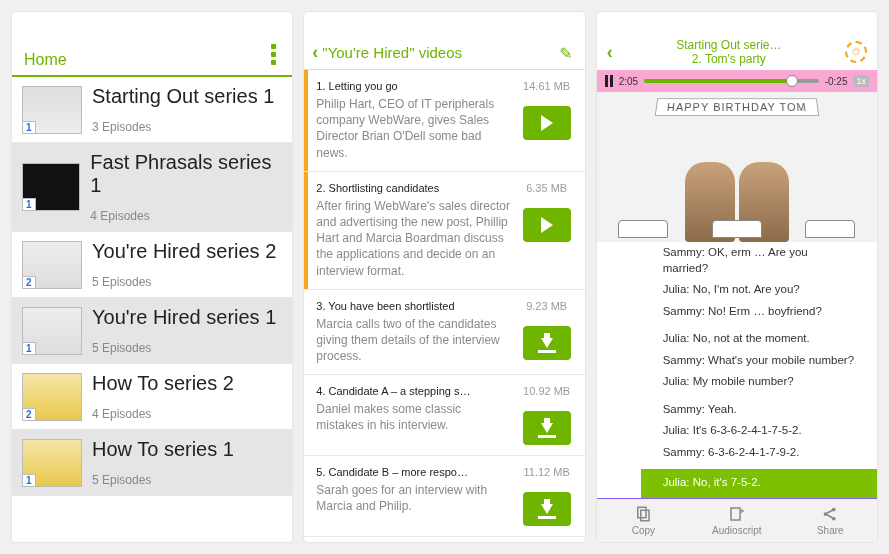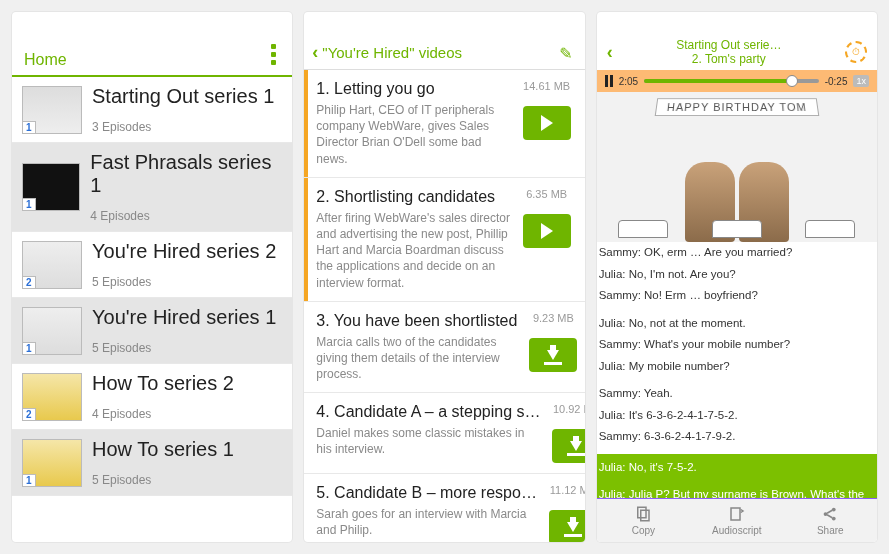--- a/index.html
+++ b/index.html
@@ -90,21 +90,21 @@
     gap: 8px;
   }
   .s2-item.orange::before {
     content: "";
     position: absolute;
     left: 0; top: 0; bottom: 0;
     width: 4px;
     background: #f5a623;
   }
   .s2-body { flex: 1; padding-left: 6px; }
-  .s2-name { font-size: 16px; color: #222; white-space: nowrap; overflow: hidden; text-overflow: ellipsis; }
+  .s2-name { font-size: 11px; color: #222; white-space: nowrap; overflow: hidden; text-overflow: ellipsis; }
   .s2-desc { font-size: 12px; color: #8a8a8a; margin-top: 4px; line-height: 1.35; }
   .s2-right { display: flex; flex-direction: column; align-items: center; gap: 14px; min-width: 56px; }
   .size { font-size: 11px; color: #9a9a9a; }
   .act-btn {
     width: 48px; height: 34px;
     background: #6fb500;
     border-radius: 4px;
     display: flex; align-items: center; justify-content: center;
   }
   .play-tri {
@@ -134,21 +134,21 @@
   .s3-back { color:#6fb500; font-size:18px; font-weight:bold; }
   .s3-titles { flex:1; text-align:center; }
   .s3-t1 { color:#6fb500; font-size:12px; }
   .s3-t2 { color:#6fb500; font-size:12px; }
   .timer-icon {
     width:22px;height:22px;border:2px dashed #f5a623;border-radius:50%;
     display:flex;align-items:center;justify-content:center;color:#f5a623;font-size:10px;
   }
   .player {
     display:flex; align-items:center; gap:6px;
-    background:#fdba74; padding:5px 8px;
+    background:#f9a8d4; padding:5px 8px;
     font-size:10px; color:#333;
   }
   .pause { display:flex; gap:2px; }
   .pause span { width:3px;height:12px;background:#222; }
   .track {
     flex:1; height:4px; background:#999; position:relative; border-radius:2px;
   }
   .track .prog { position:absolute;left:0;top:0;bottom:0;width:85%;background:#6fb500;border-radius:2px; }
   .track .knob { position:absolute;left:85%;top:-4px;width:12px;height:12px;background:#fff;border:1px solid #888;border-radius:50%;transform:translateX(-50%); }
   .speed { background:#bbb;color:#fff;font-size:9px;padding:1px 3px;border-radius:2px; }
@@ -177,21 +177,21 @@
     width:50px;height:80px;
     background:linear-gradient(#c9a27a,#8b6b4a);
     border-radius:20px 20px 4px 4px;
   }
   .cakes {
     position:absolute; bottom:4px; left:0; right:0;
     display:flex; justify-content:space-around;
   }
   .cake { width:50px;height:18px;background:#fff;border:1px solid #888;border-radius:4px 4px 0 0; }
   .transcript { flex:1; overflow:hidden; font-size:11.5px; color:#333; }
-  .trow { padding:3px 2px; line-height:1.35; }
+  .trow { padding:3px 22px; line-height:1.35;margin-left:44px; }
   .tgap { height:6px; }
   .trow.hl { background:#7cc000; color:#fff; padding-top:6px;padding-bottom:6px; }
   .s3-footer {
     display:flex; border-top:1px solid #8b5cf6; background:#f2f2f2;
   }
   .fbtn {
     flex:1; display:flex; flex-direction:column; align-items:center;
     padding:6px 0; gap:2px; color:#888; font-size:10px;
   }
   .fbtn svg { width:18px;height:18px; }

